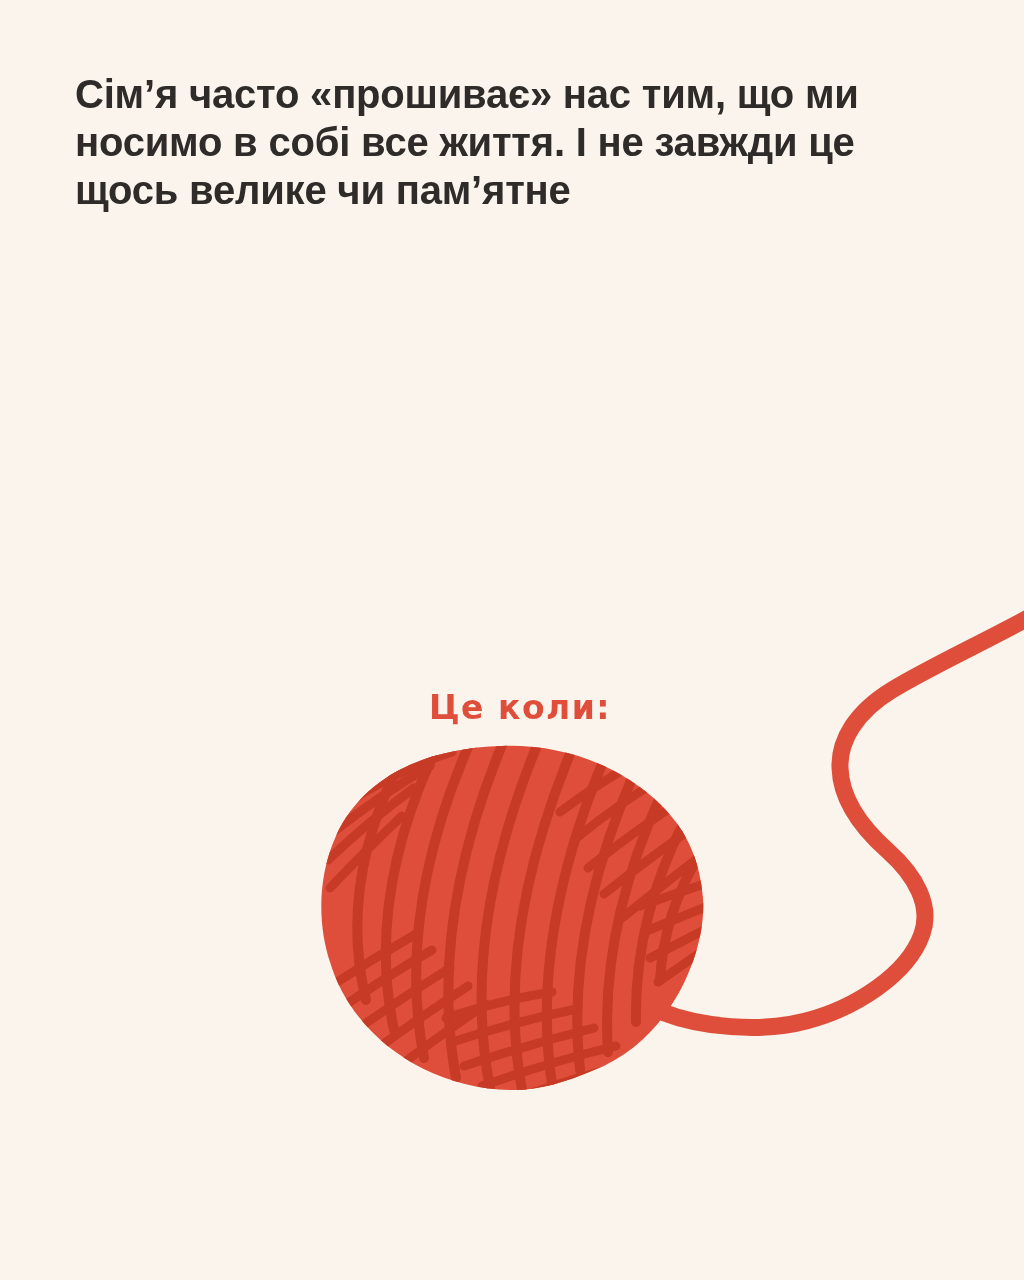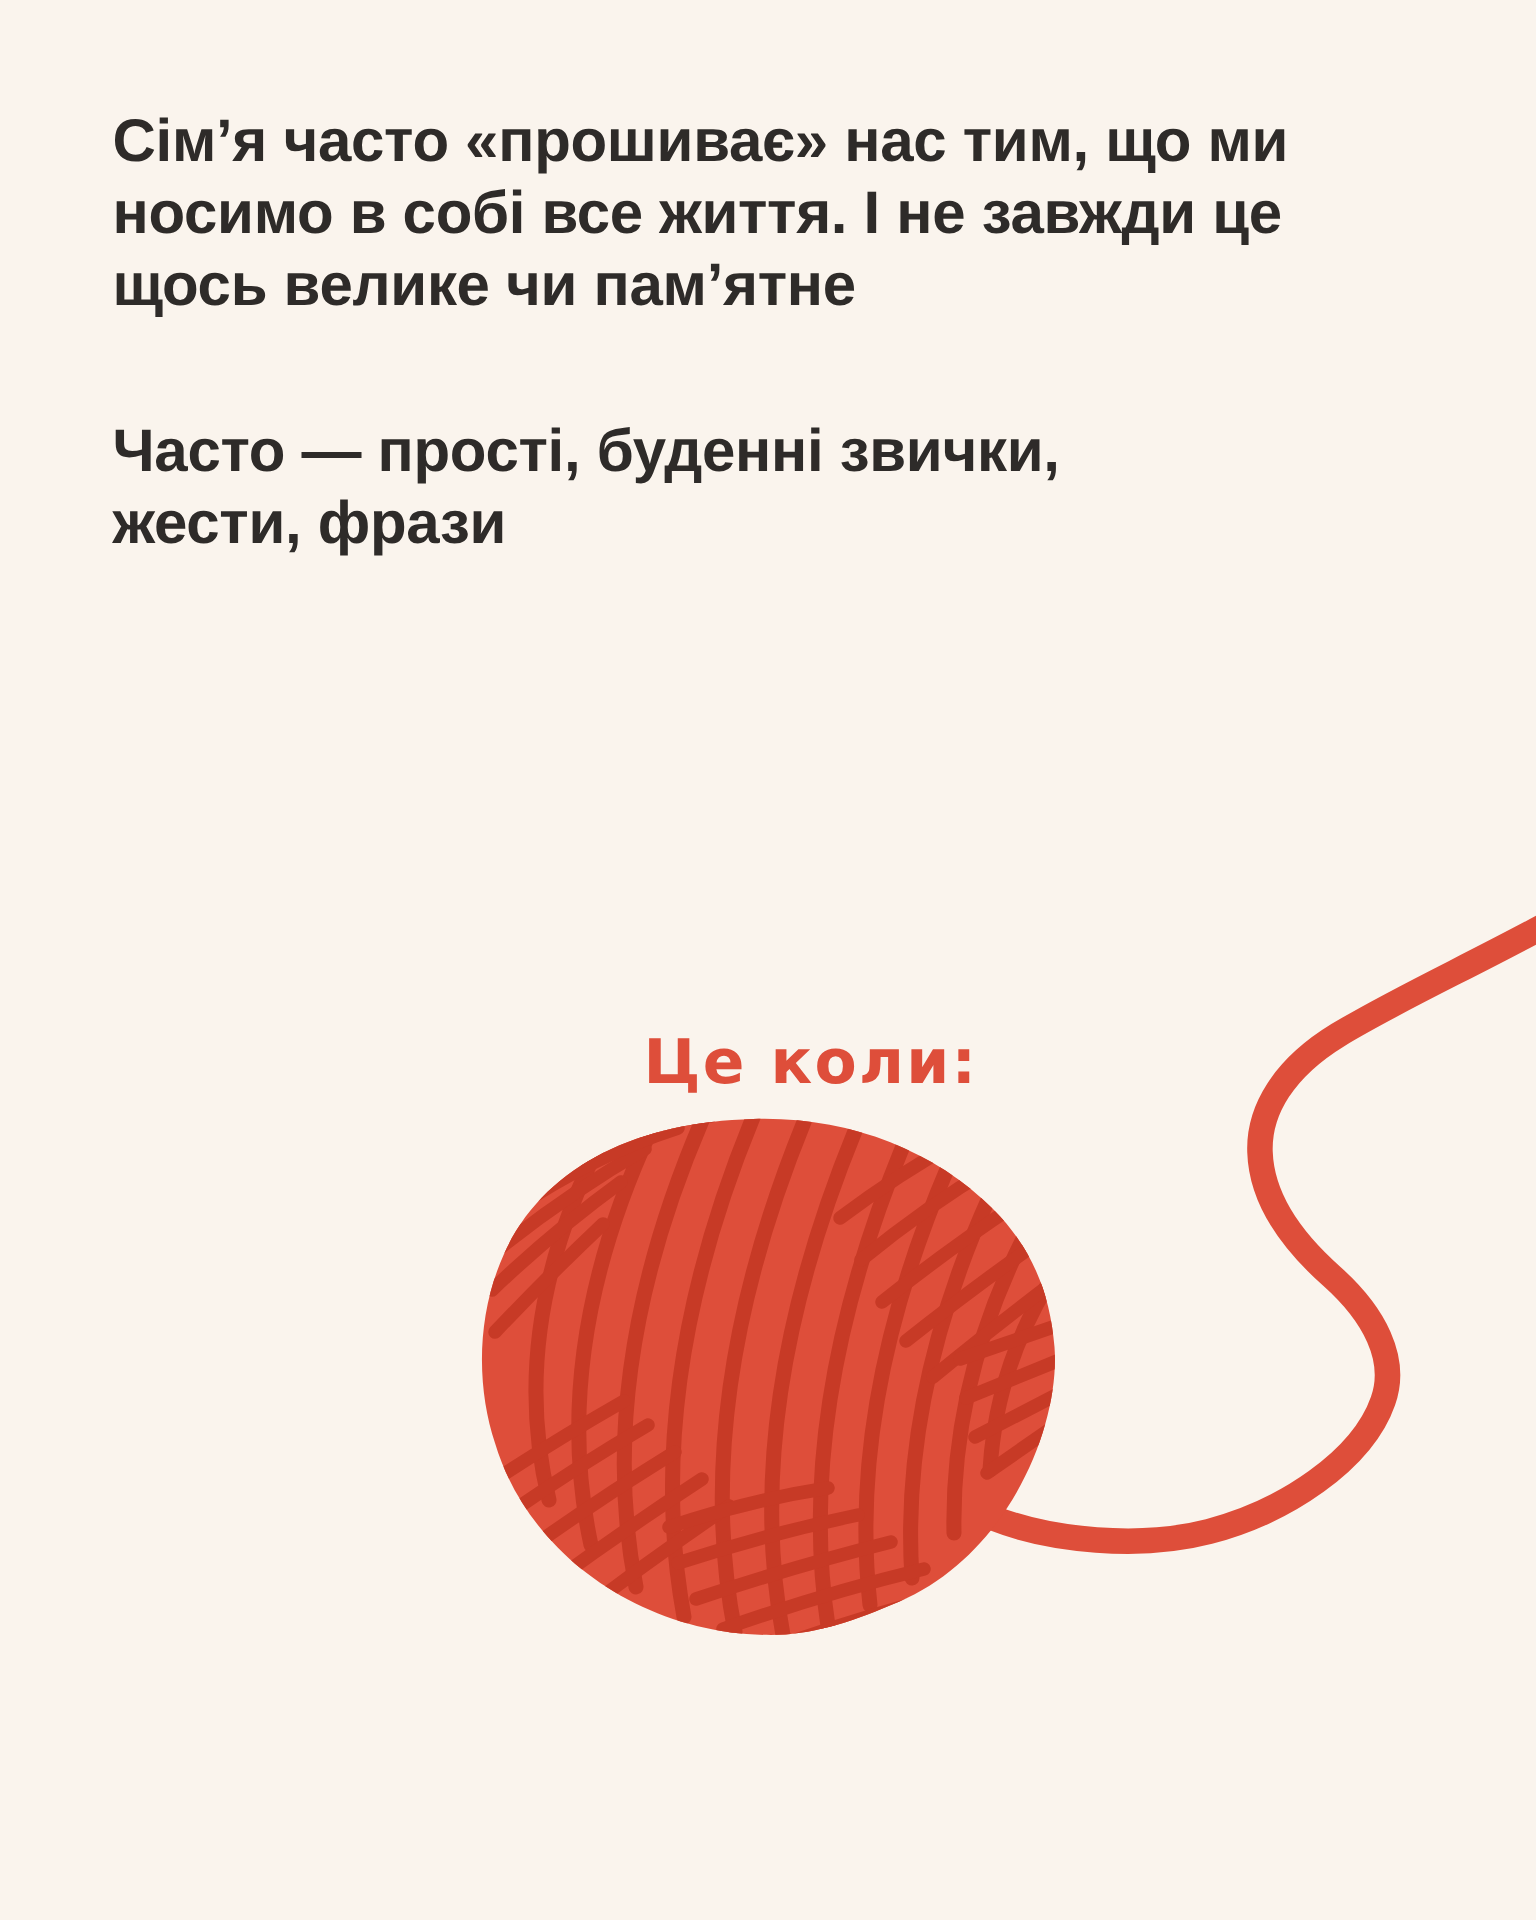--- a/index.html
+++ b/index.html
@@ -42,21 +42,21 @@
     font-weight:600;
     letter-spacing:-0.2px;
     white-space:pre-line;
     color:var(--ink);
   }
   .caption{
     position:absolute;
     left:429px;top:684px;
     z-index:2;
     font-family:"DejaVu Sans","Liberation Sans",sans-serif;
-    font-size:41px;
+    font-size:33px;
     line-height:48px;
     font-weight:bold;
     letter-spacing:1.5px;
     color:var(--red);
   }
   .ball-fill{fill:var(--red);stroke:none;}
   .strand{fill:none;stroke:var(--red-dark);stroke-width:10;stroke-linecap:round;}
   .strand.thin{stroke-width:9;}
   .thread{fill:none;stroke:var(--red);stroke-width:17;stroke-linecap:round;stroke-linejoin:round;}
 </style>
@@ -120,19 +120,17 @@
         <path class="strand thin" d="M 482,1086 Q 550,1062 616,1046"></path>
         <path class="strand thin" d="M 506,1102 Q 572,1078 636,1062"></path>
       </g>
     </g>
   </svg>
 
   <div class="content">
     <p>Сім’я часто «прошиває» нас тим, що ми
 носимо в собі все життя. І не завжди це
 щось велике чи пам’ятне</p>
-    <p>Часто — прості, буденні звички,
-жести, фрази</p>
   </div>
 
   <div class="caption">Це коли:</div>
 
 </div>
 
 </body></html>

